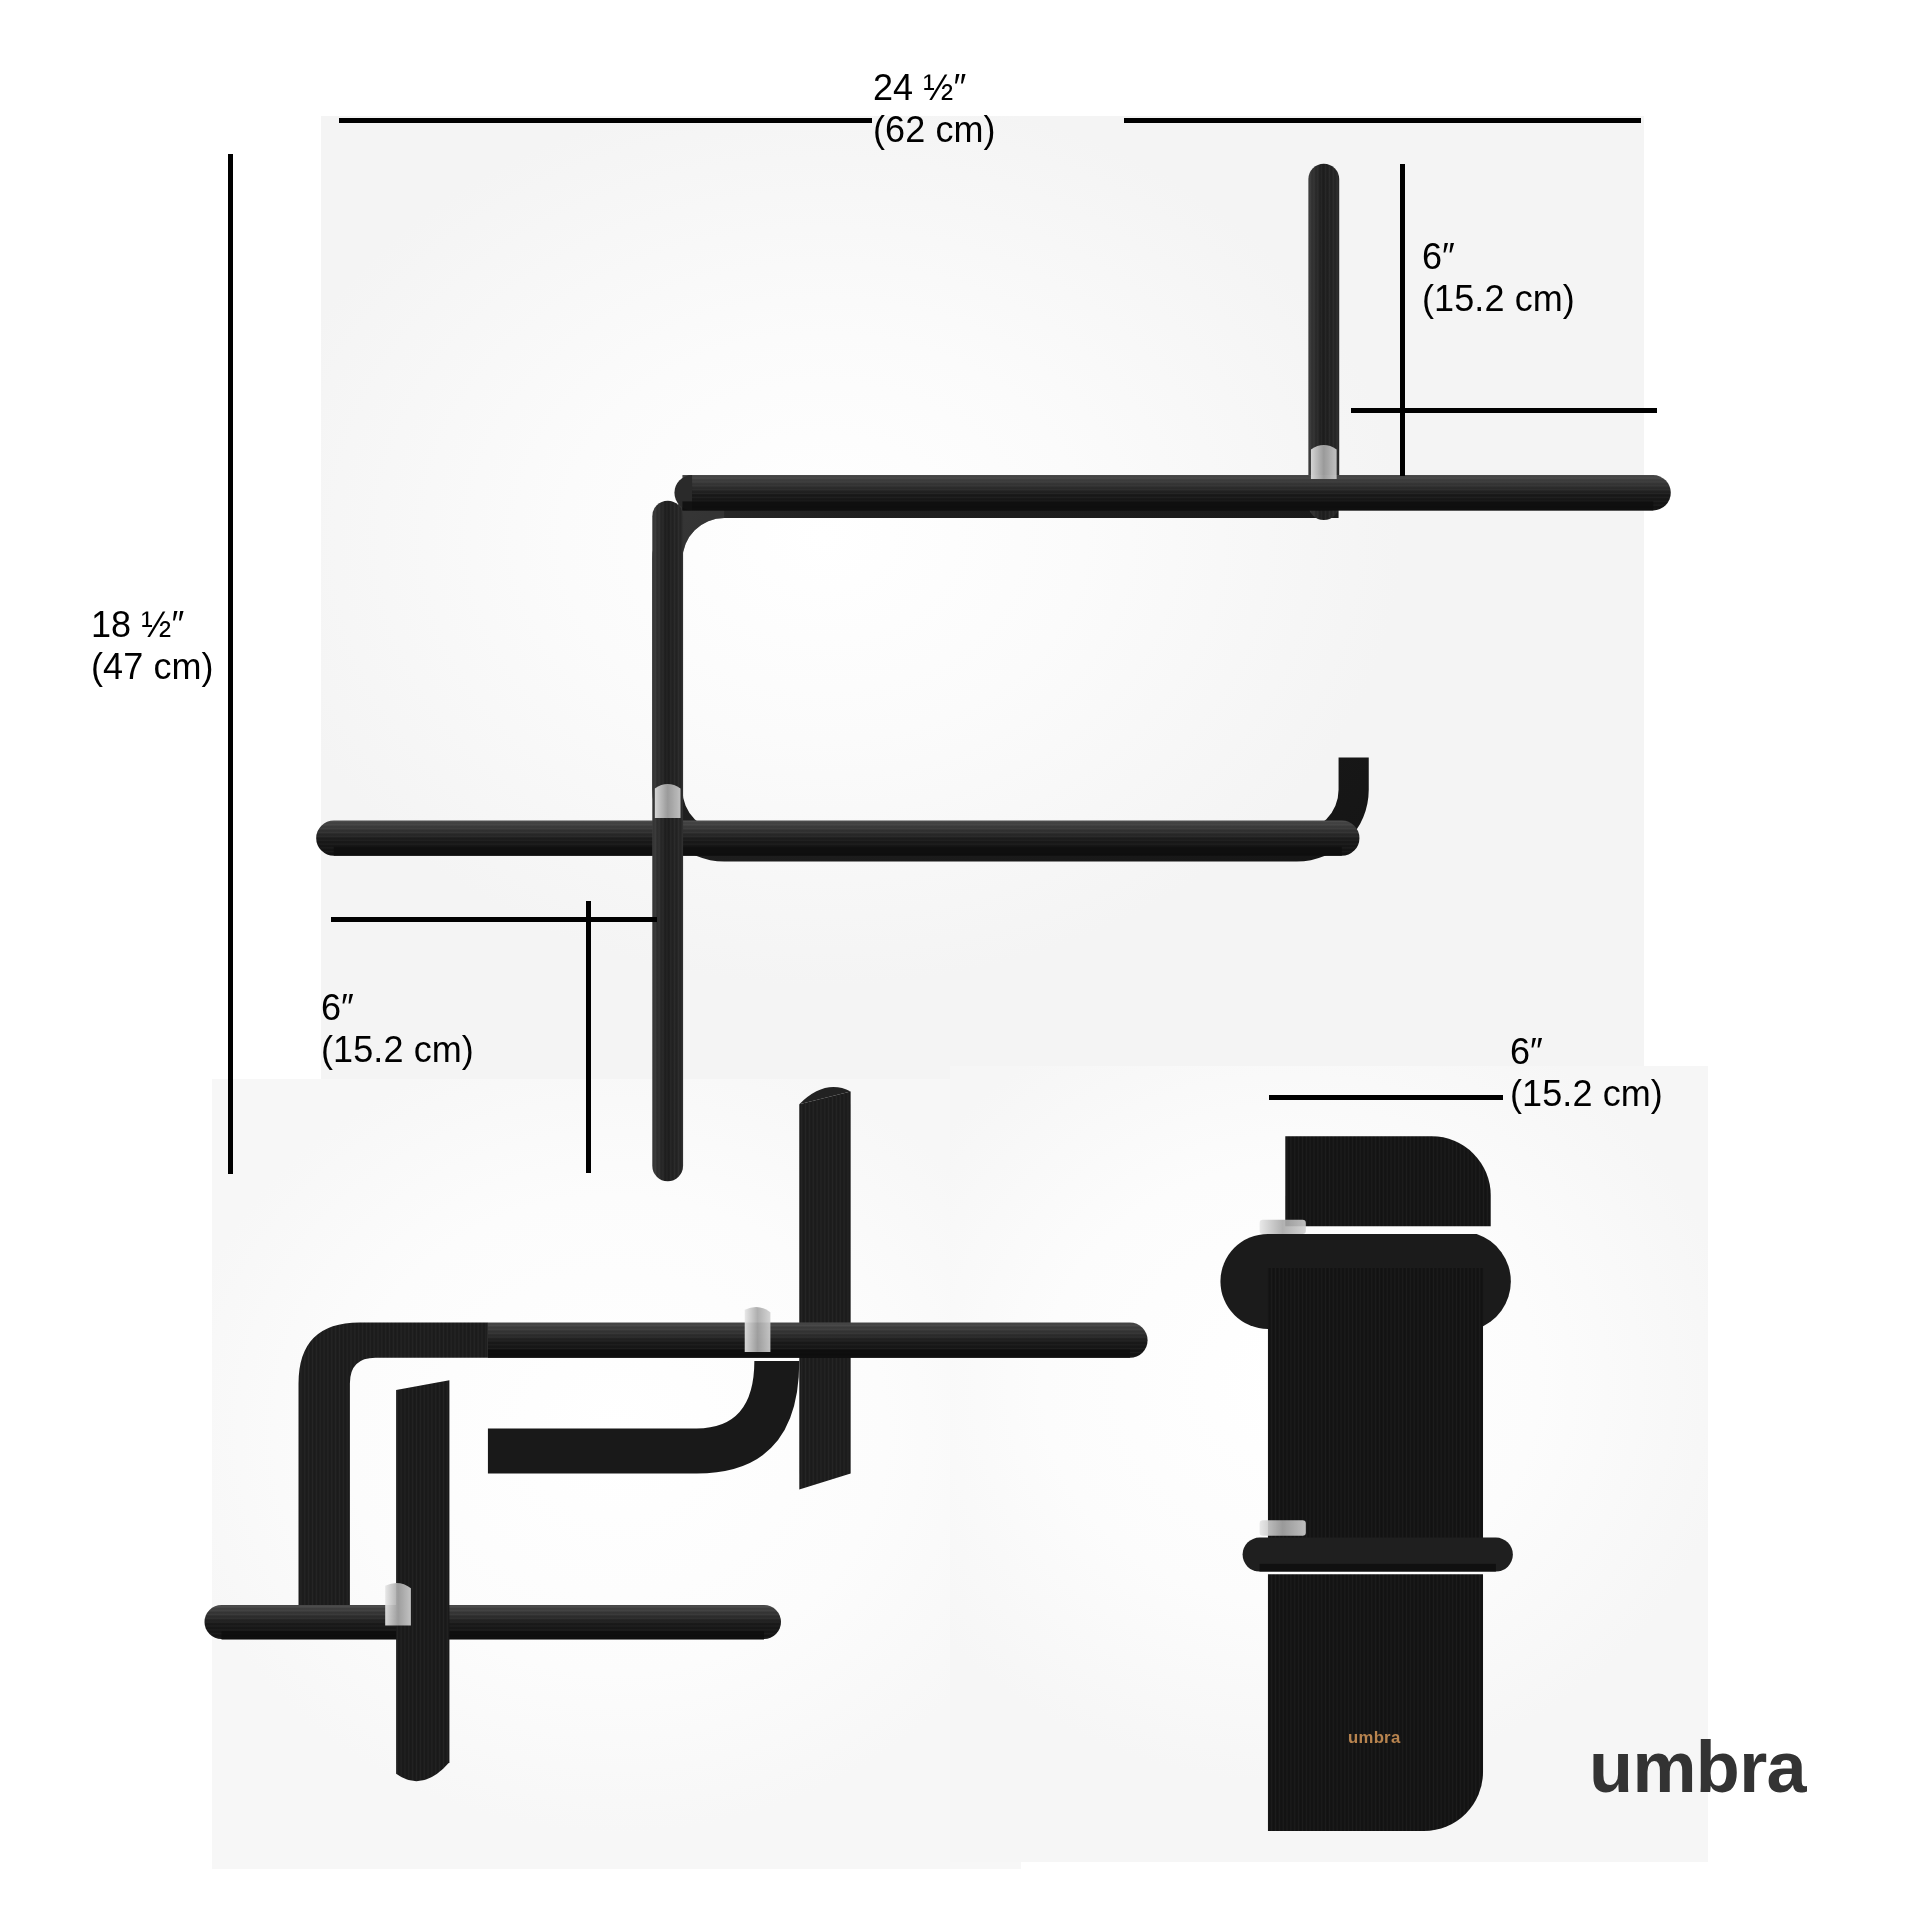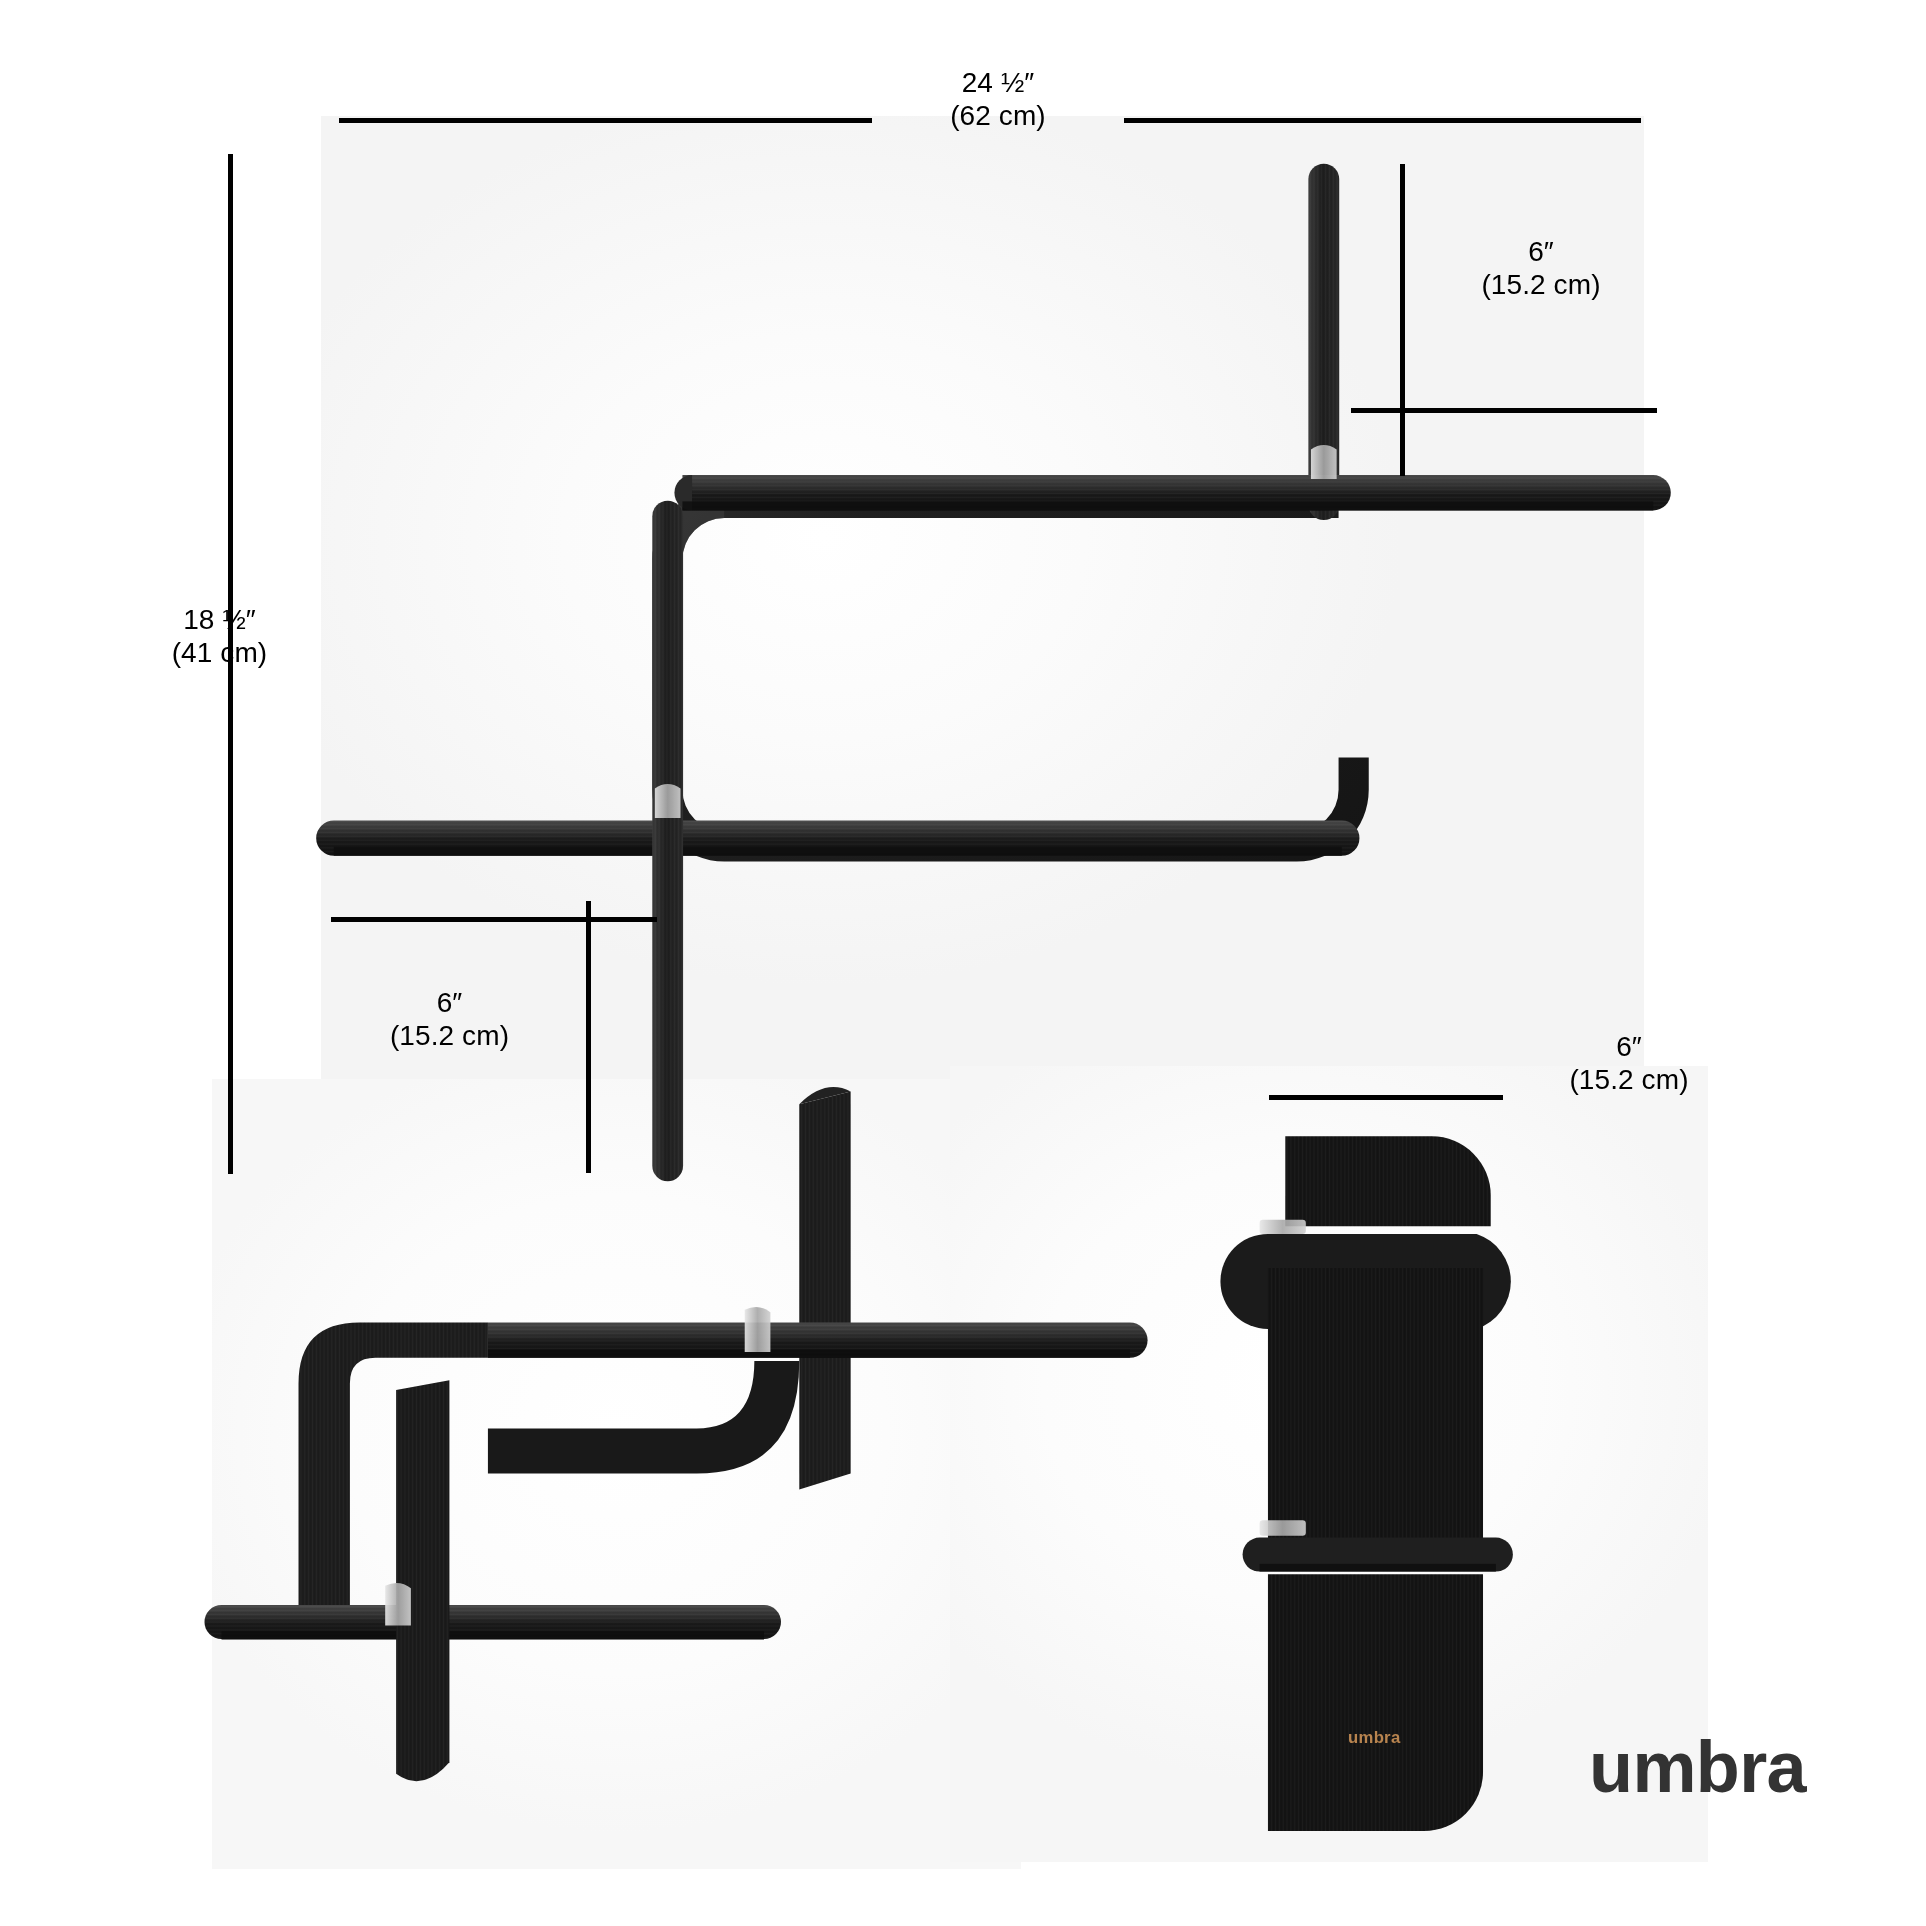--- a/index.html
+++ b/index.html
@@ -30,22 +30,22 @@
     background: radial-gradient(449px 398px at 50% 45%, #ffffff 0%, #fcfcfc 60%, #f7f7f7 100%);
     pointer-events:none;
   }
 
   
   .dim-line-h{ position:absolute; height:4.5px; background:#000; }
   .dim-line-v{ position:absolute; width:4.5px; background:#000; }
 
   .dim-label{
     position:absolute;
-    font-size:28px; line-height:1.17; letter-spacing:0.1px;
-    color:#000; text-align:center; white-space:nowrap;
+    font-size:36px; line-height:1.17; letter-spacing:0.1px;
+    color:#000; white-space:nowrap;
     font-weight:400;
   }
   .dim-label .l2{ display:block; }
 
   
   .brand{
     position:absolute;
     font-size:72px; font-weight:700; letter-spacing:-0.6px;
     color:#333333;
   }
@@ -219,21 +219,21 @@
 
   <div class="dim-line-h" style="left:1269px; top:1095px; width:234px;"></div>
 
   <div class="dim-label" style="left:873px; top:67px; width:250px;">
     <span>24 ½″</span>
     <span class="l2">(62 cm)</span>
   </div>
 
   <div class="dim-label" style="left:91px; top:604px; width:257px;">
     <span>18 ½″</span>
-    <span class="l2">(41 cm)</span>
+    <span class="l2">(47 cm)</span>
   </div>
 
   <div class="dim-label" style="left:1422px; top:236px; width:238px;">
     <span>6″</span>
     <span class="l2">(15.2 cm)</span>
   </div>
 
 
   <div class="dim-label" style="left:321px; top:987px; width:257px;">
     <span>6″</span>

